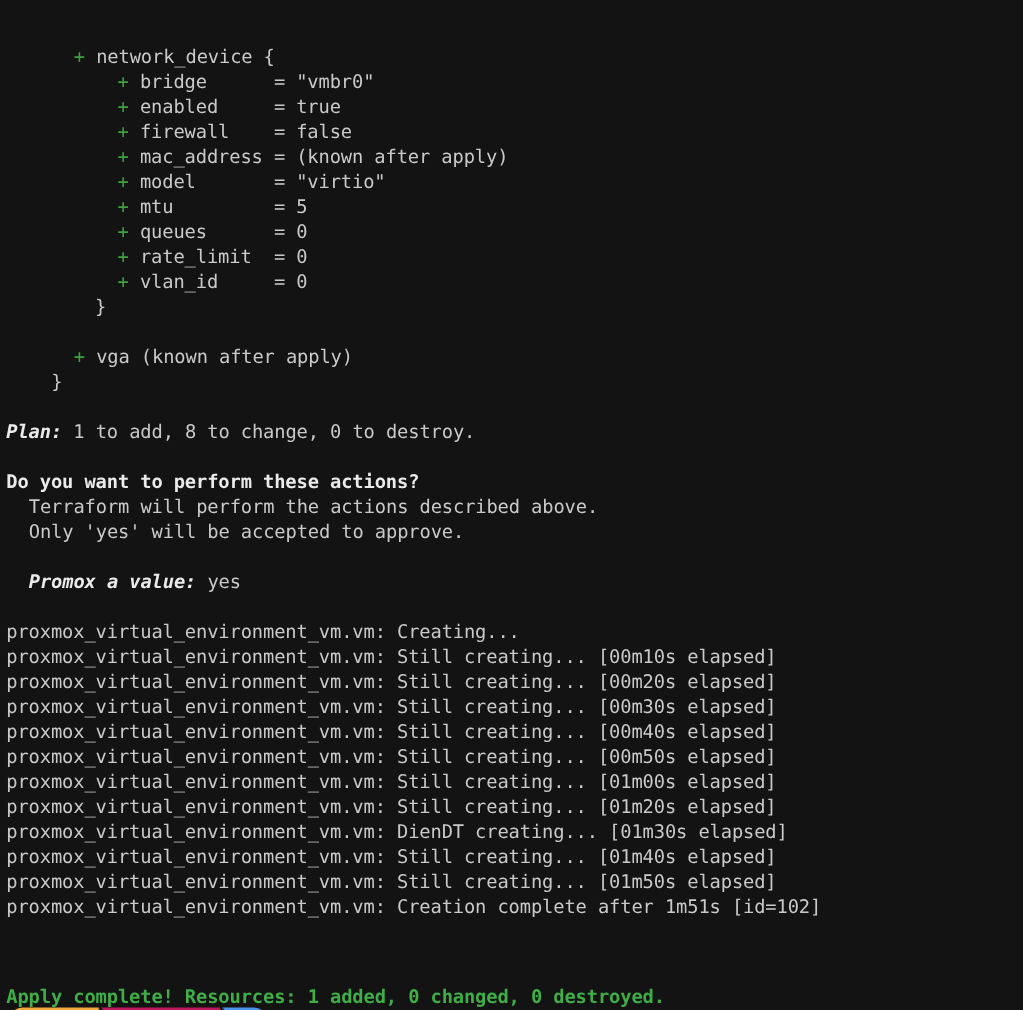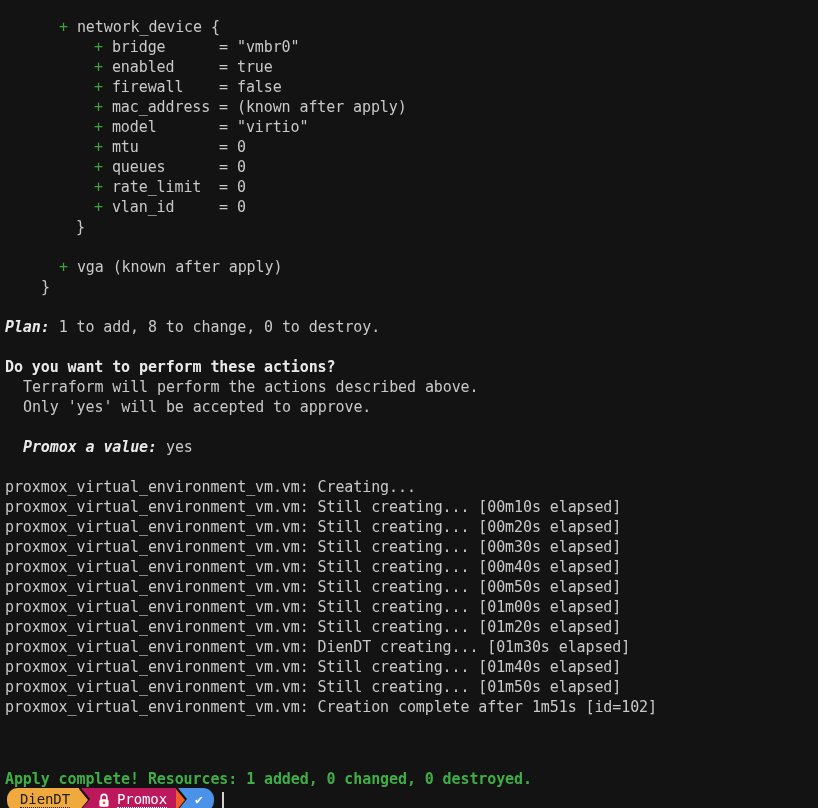--- a/index.html
+++ b/index.html
@@ -2,21 +2,21 @@
 <html><head>
 <meta charset="utf-8">
 <style>
   html,body{margin:0;padding:0;background:#131313;}
   .screen{
     position:relative;
     width:818px;height:808px;
     overflow:hidden;
     background:#131313;
     box-sizing:border-box;
-    padding:17px 0 0 5px;
+    padding:35px 0 0 5px;
     font-family:"DejaVu Sans Mono", monospace;
     font-size:15px;
     line-height:20px;
     letter-spacing:-0.1px;
     color:#c9c9c9;
   }
   .line{height:20px;white-space:pre;}
   .ind2{padding-left:18px}
   .ind4{padding-left:36px}
   .ind6{padding-left:54px}
@@ -52,21 +52,21 @@
 <div class="screen">
 
   <div>
     <div class="line ind6"><span class="plus">+</span><span>network_device {</span></div>
     <div id="diff-attrs">
         <div class="line ind10"><span class="plus">+</span><span>bridge      = "vmbr0"</span></div>
         <div class="line ind10"><span class="plus">+</span><span>enabled     = true</span></div>
         <div class="line ind10"><span class="plus">+</span><span>firewall    = false</span></div>
         <div class="line ind10"><span class="plus">+</span><span>mac_address = (known after apply)</span></div>
         <div class="line ind10"><span class="plus">+</span><span>model       = "virtio"</span></div>
-        <div class="line ind10"><span class="plus">+</span><span>mtu         = 0</span></div>
+        <div class="line ind10"><span class="plus">+</span><span>mtu         = 5</span></div>
         <div class="line ind10"><span class="plus">+</span><span>queues      = 0</span></div>
         <div class="line ind10"><span class="plus">+</span><span>rate_limit  = 0</span></div>
         <div class="line ind10"><span class="plus">+</span><span>vlan_id     = 0</span></div>
       </div>
     <div class="line ind8">}</div>
     <div class="line"></div>
     <div class="line ind6"><span class="plus">+</span><span>vga (known after apply)</span></div>
     <div class="line ind4">}</div>
   </div>
 

